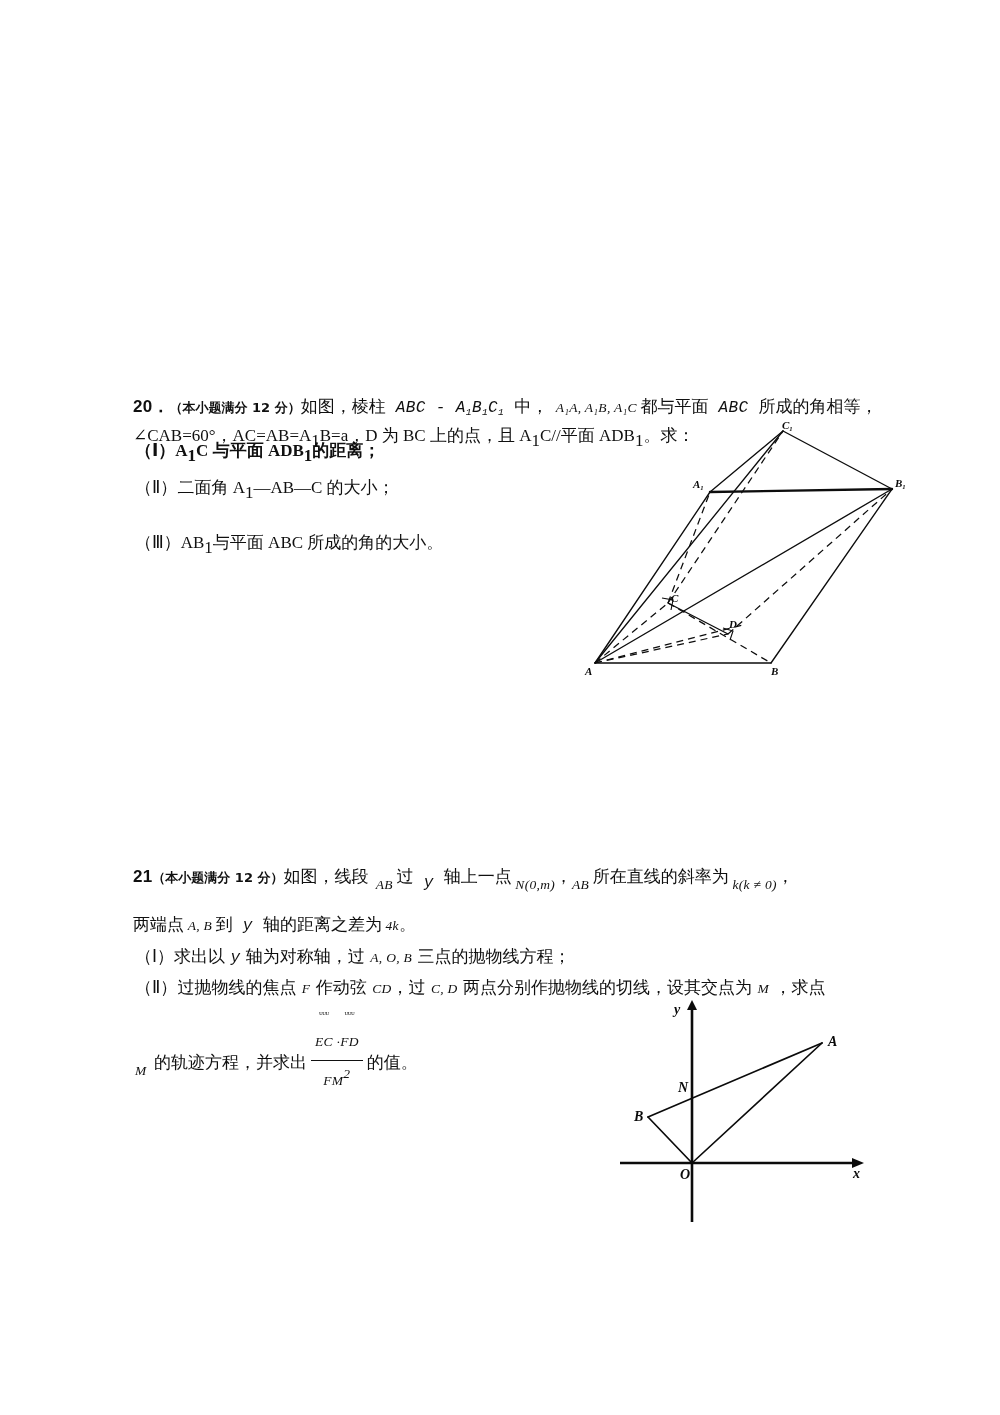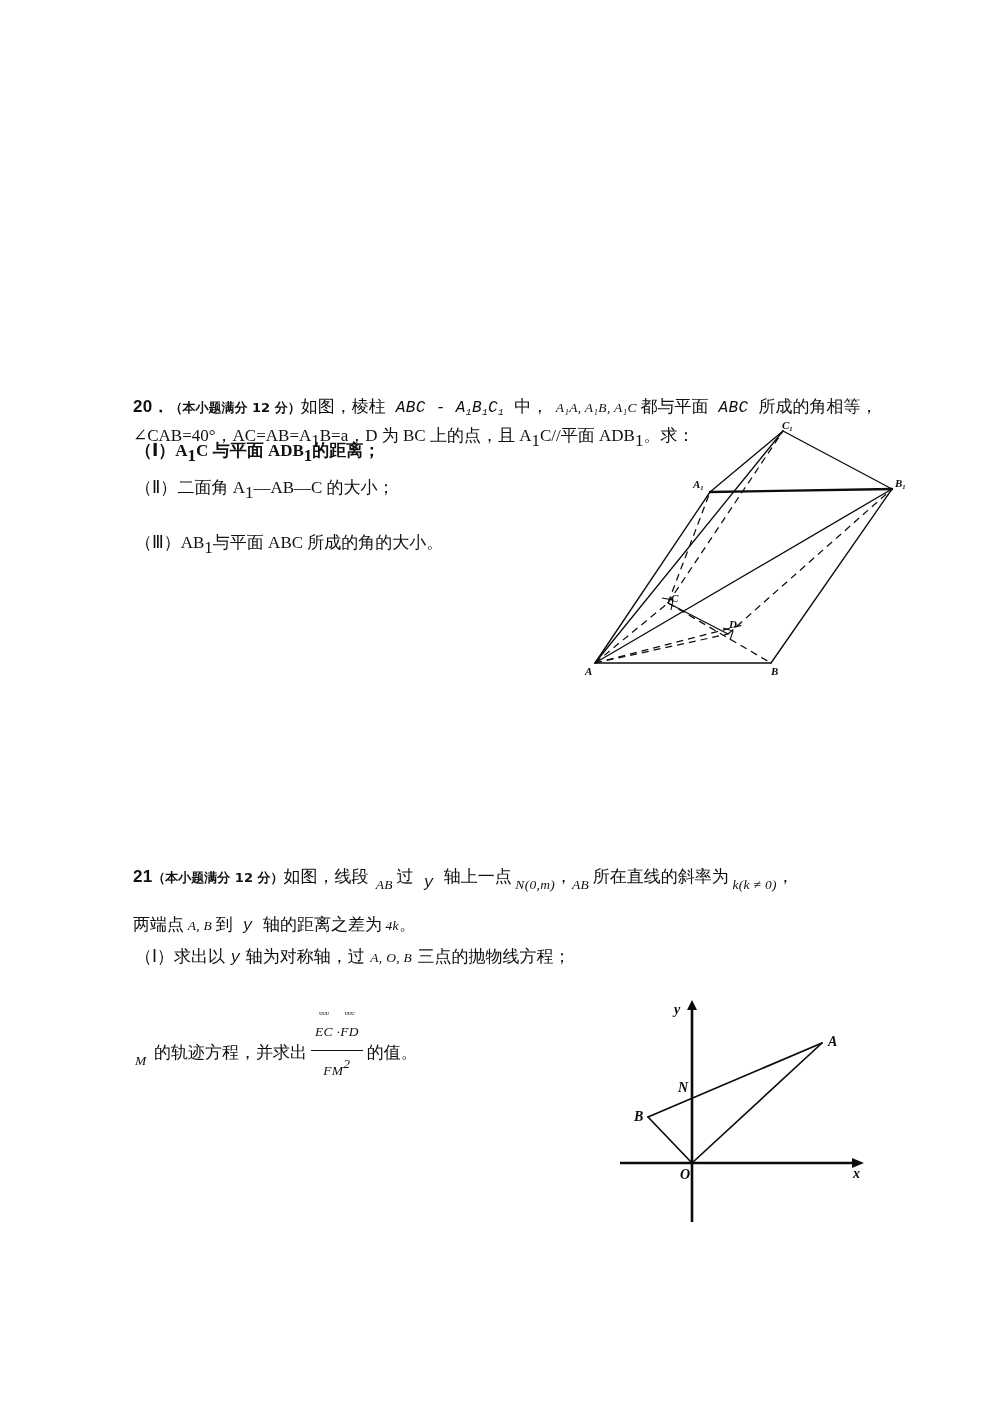--- a/index.html
+++ b/index.html
@@ -95,21 +95,21 @@
     font-size: 15.5px;
   }
   .frac .den {
     display: block;
     padding: 2px 4px 0 4px;
     font-size: 15.5px;
   }
   .vecwrap {
     position: relative;
     display: inline-block;
-    padding-top: 2px;
+    padding-top: 12px;
   }
   .vecwrap .vbar {
     position: absolute;
     top: -1px;
     left: 0;
     width: 100%;
     height: 5px;
     font-size: 7px;
     letter-spacing: -0.5px;
     line-height: 5px;
@@ -140,21 +140,21 @@
 </head>
 <body>
 
 <div class="page">
 
   <div class="block" style="left:133px; top:392px;">
     <span class="qnum">20．</span><span class="bold-cn">（本小题满分 12 分）</span><span class="cn">如图，棱柱</span><span class="mi">&nbsp;<span>ABC - A</span><sub>1</sub><span>B</span><sub>1</sub><span>C</span><sub>1</sub>&nbsp;</span><span class="cn">中，</span><span class="mi-sm">&nbsp;&nbsp;<span>A₁A, A₁B, A₁C</span>&nbsp;</span><span class="cn">都与平面</span><span class="mi">&nbsp;<span>ABC</span>&nbsp;</span><span class="cn">所成的角相等，</span>
   </div>
 
   <div class="block" style="left:133px; top:421px;">
-    <span class="up">∠CAB=40°，AC=AB=A</span><sub class="up">1</sub><span class="up">B=a，D 为 BC 上的点，且 A</span><sub class="up">1</sub><span class="up">C//平面 ADB</span><sub class="up">1</sub><span class="up">。求：</span>
+    <span class="up">∠CAB=60°，AC=AB=A</span><sub class="up">1</sub><span class="up">B=a，D 为 BC 上的点，且 A</span><sub class="up">1</sub><span class="up">C//平面 ADB</span><sub class="up">1</sub><span class="up">。求：</span>
   </div>
 
   <div class="block" style="left:135px; top:436px;font-weight:bold;">
     <span class="cn">（Ⅰ）</span><span class="up">A</span><sub class="up">1</sub><span class="up">C 与平面 ADB</span><sub class="up">1</sub><span class="up">的距离；</span>
   </div>
 
   <div class="block" style="left:135px; top:473px;">
     <span class="cn">（Ⅱ）</span><span class="up">二面角 A</span><sub class="up">1</sub><span class="up">—AB—C 的大小；</span>
   </div>
 
@@ -210,20 +210,23 @@
   </div>
 
   <div class="block" style="left:133px; top:910px;">
     <span class="cn">两端点</span><span class="mi-sm">&nbsp;<span>A, B</span>&nbsp;</span><span class="cn">到</span><span class="mi">&nbsp;<span>y</span>&nbsp;</span><span class="cn">轴的距离之差为</span><span class="mi-sm">&nbsp;<span>4k</span></span><span class="cn">。</span>
   </div>
 
   <div class="block" style="left:135px; top:942px;">
     <span class="cn">（Ⅰ）</span><span class="cn">求出以 </span><span class="mi">y</span><span class="cn"> 轴为对称轴，过 </span><span class="mi-sm">A, O, B</span><span class="cn"> 三点的抛物线方程；</span>
   </div>
 
+  <div class="block" style="left:135px; top:973px;">
+    <span class="cn">（Ⅱ）</span><span class="cn">过抛物线的焦点 </span><span class="mi-sm">F</span><span class="cn"> 作动弦 </span><span class="mi-sm">CD</span><span class="cn">，过 </span><span class="mi-sm">C, D</span><span class="cn"> 两点分别作抛物线的切线，设其交点为 </span><span class="mi-sm">M</span><span class="cn"> ，求点</span>
+  </div>
 
   <div class="block" style="left:135px; top:1012px; line-height:34px;">
     <span class="mi-sm drop2"><span>M</span>&nbsp;&nbsp;</span><span class="cn">的轨迹方程，并求出</span><span class="frac"><span class="num"><span class="vecwrap"><span class="vbar">ᴜᴜᴜ</span><span class="mi-sm">EC</span></span><span class="mi-sm"> ·</span><span class="vecwrap"><span class="vbar">ᴜᴜᴜ</span><span class="mi-sm">FD</span></span></span><span class="den"><span class="mi-sm">FM</span><sup class="mi-sm">2</sup></span></span><span class="cn">的值。</span>
   </div>
 
   <div class="figure" style="left:600px; top:1000px; width:280px; height:240px;">
     <svg width="280" height="240" viewBox="0 0 280 240">
 
       <g stroke="#0b0b0b" stroke-width="2.6" fill="none" stroke-linecap="butt">
         <line x1="20" y1="163" x2="252" y2="163"></line>

